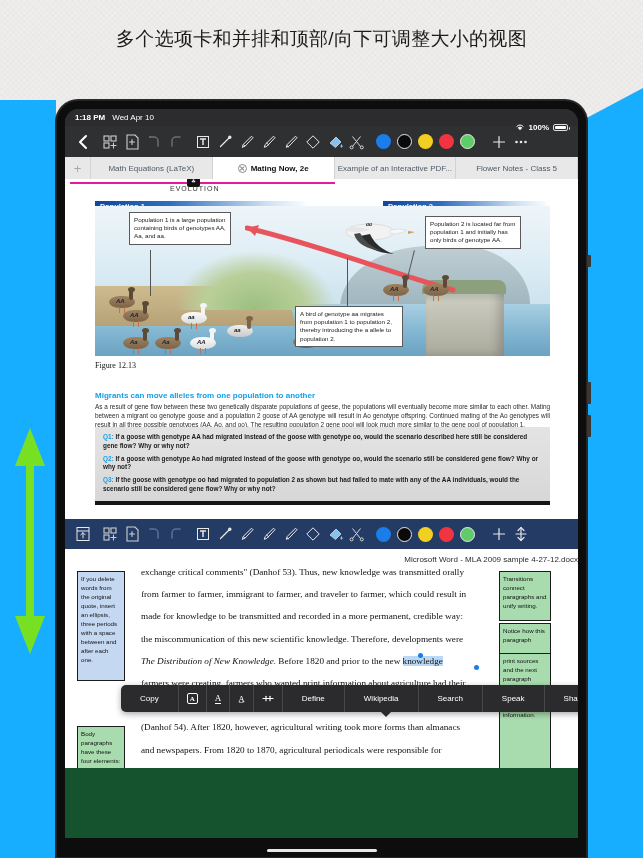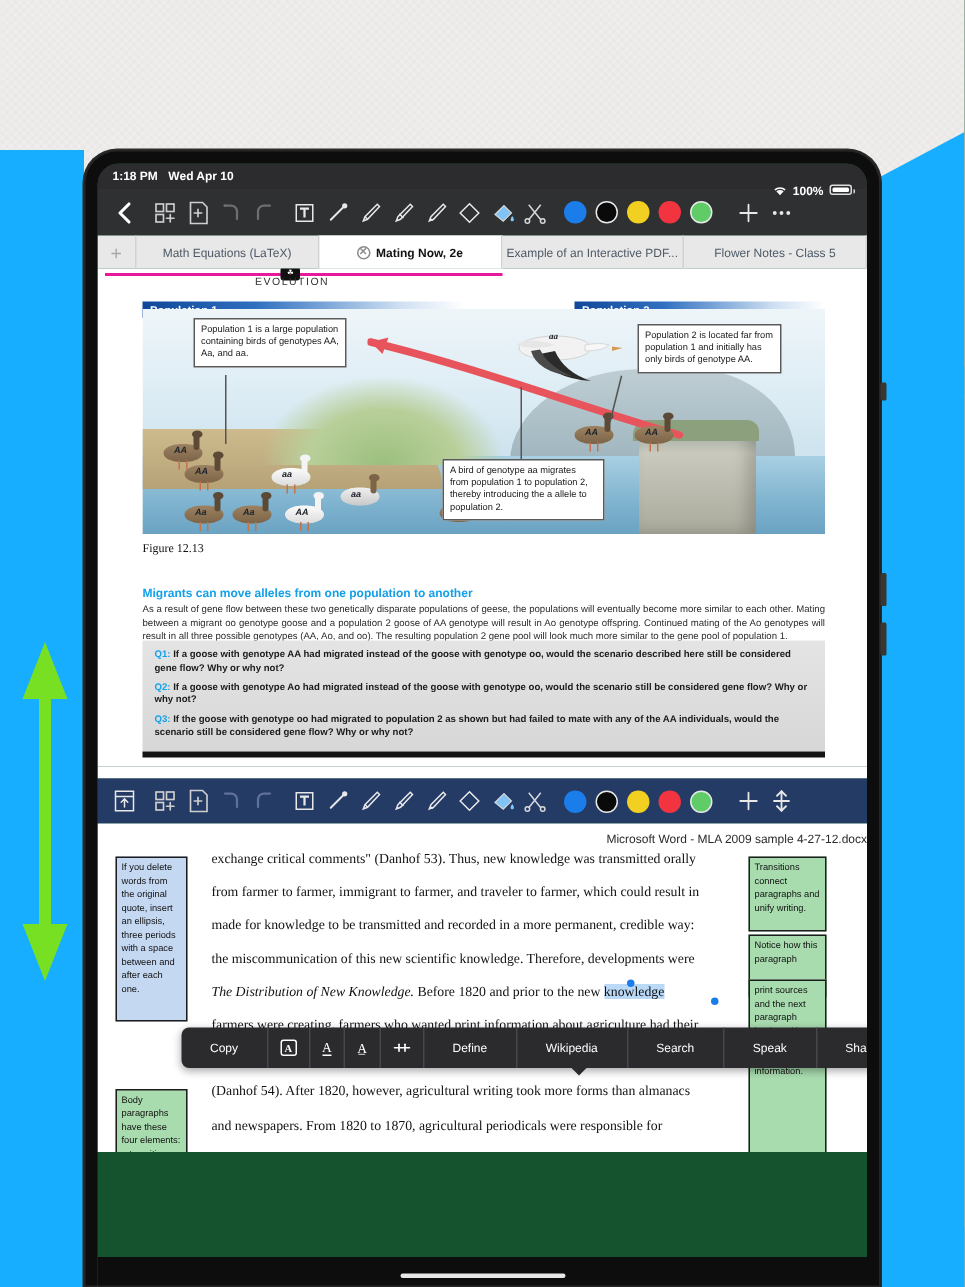--- a/index.html
+++ b/index.html
@@ -63,22 +63,22 @@
   }
   
   .side-btn{position:absolute; right:52px; width:4px; background:#3a3633; border-radius:1px; z-index:8;}
 
   
   #statusbar {
     height:17px; background:#2c2c2e; color:#fff;
     display:flex; align-items:center; padding:0 10px; font-size:8px; font-weight:bold;
   }
   #sb-time{margin-right:7px;}
-  #sb-date{font-weight:bold;}
-  #sb-right{margin-left:auto; display:flex; gap:4px; font-size:8px;margin-top:19px;}
+  #sb-date{font-weight:normal;}
+  #sb-right{margin-left:auto; display:flex; align-items:center; gap:4px; font-size:8px;margin-top:19px;}
   .batt{width:15px;height:7px;border:1px solid #ddd;border-radius:2px;position:relative;}
   .batt::after{content:"";position:absolute;left:1px;top:1px;bottom:1px;right:1px;background:#fff;border-radius:1px;}
   .batt::before{content:"";position:absolute;right:-3px;top:2px;width:1.5px;height:3px;background:#ddd;border-radius:0 1px 1px 0;}
 
   
   #toolbar-top {
     height:31px; background:#2f3031; display:flex; align-items:center;
     padding:0 7px; gap:0;
   }
   .tb-item{ display:flex; align-items:center; justify-content:center; height:31px; flex:0 0 auto;}
@@ -205,20 +205,21 @@
 </head>
 <body>
 
 <div id="backdrop"></div>
 <div id="rail-left"></div>
 <div id="rail-right"></div>
 <div id="wedge-tr"></div>
 <div id="wedge-br"></div>
 
 <div id="headline">
+  <div id="h-sub">多个选项卡和并排和顶部/向下可调整大小的视图</div>
 </div>
 
 <svg id="green-arrow" viewBox="0 0 36 226">
   <polygon points="18,0 33,38 22,38 22,188 33,188 18,226 3,188 14,188 14,38 3,38" fill="#78e022"></polygon>
 </svg>
 
 <div id="tablet">
   <div id="screen">
 
     <div id="statusbar">

